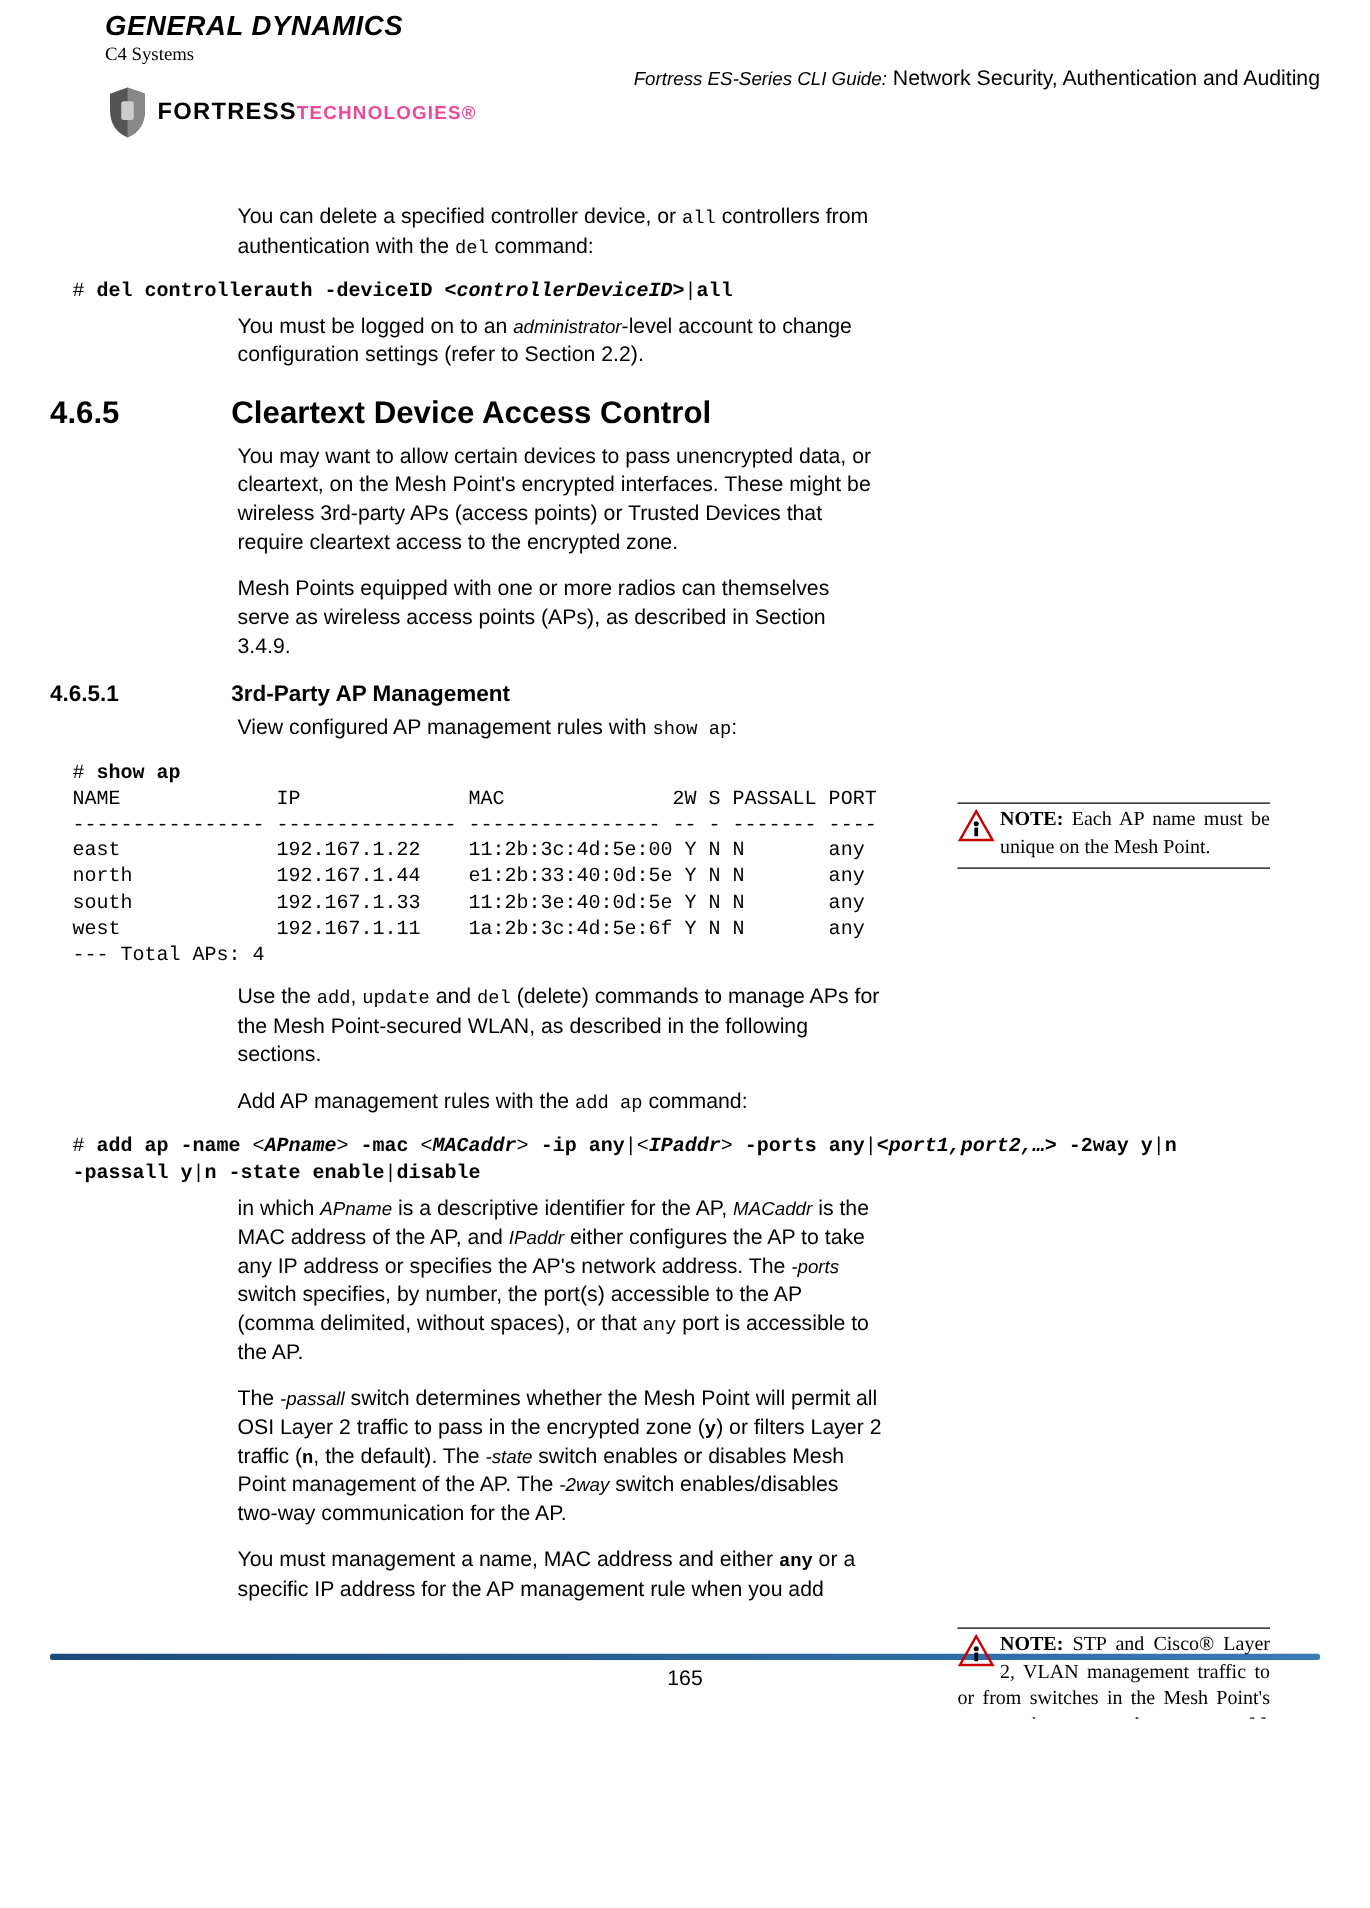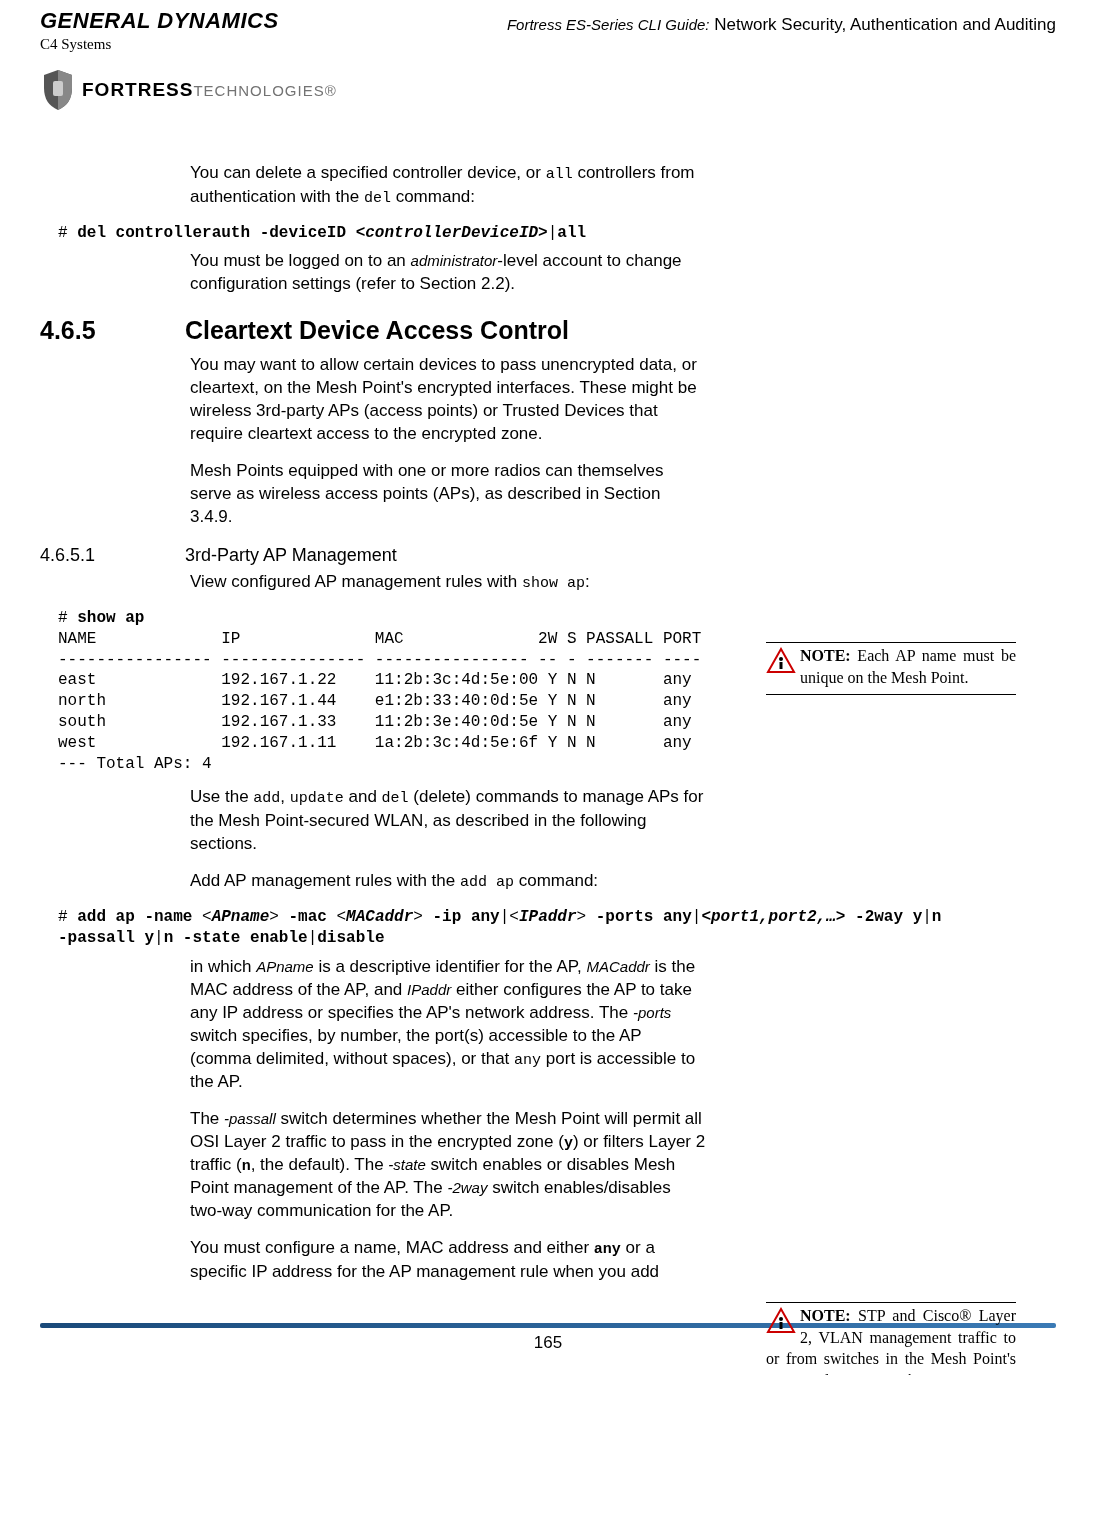--- a/index.html
+++ b/index.html
@@ -11,22 +11,23 @@
       color: #000;
       background: #fff;
       width: 1096px;
     }
     .page {
       padding: 10px 40px 20px 40px;
       position: relative;
     }
     .header {
       display: flex;
-      align-items: flex-start;
+      align-items: center;
       margin-bottom: 8px;
+      margin-left: 44px;
     }
     .logo-block {
       flex: 0 0 280px;
     }
     .gd-logo {
       font-family: Arial, sans-serif;
       font-weight: 900;
       font-style: italic;
       font-size: 22px;
       letter-spacing: 0.5px;
@@ -47,22 +48,22 @@
       height: 44px;
       position: relative;
       margin-right: 6px;
     }
     .ft-text {
       font-weight: 900;
       font-size: 19px;
       letter-spacing: 1px;
     }
     .ft-tech {
-      color: #737373;
-      font-weight: 400;
+      color: #ec4899;
+      font-weight: 700;
       font-size: 15px;
       letter-spacing: 1px;
     }
     .header-title {
       flex: 1;
       text-align: right;
       font-size: 17px;
       padding-top: 4px;
     }
     .header-title .italic {
@@ -101,21 +102,21 @@
       font-weight: bold;
       font-size: 25px;
       margin: 18px 0 6px 0;
     }
     h2.section .num {
       display: inline-block;
       width: 145px;
     }
     h3.subsection {
       font-family: Verdana, "Trebuchet MS", sans-serif;
-      font-weight: normal;
+      font-weight: bold;
       font-size: 18px;
       margin: 6px 0 4px 0;
     }
     h3.subsection .num {
       display: inline-block;
       width: 145px;
     }
     .cli-output {
       font-family: "Courier New", monospace;
       font-size: 16px;
@@ -264,21 +265,21 @@
       </span>
       <span class="label">NOTE:</span><span> STP and Cisco® Layer 2, VLAN management traffic to or from switches in the Mesh Point's encrypted zone </span><span class="italic-m bold" style="font-family:'Book Antiqua',serif;">requires</span><span class="mono"> -passall</span><span> to be enabled (</span><span class="mono bold">y</span><span>).</span>
       <hr class="sidenote-hr">
     </div>
 
     <div class="body-text">
       <span>The </span><span class="mono-i">-passall</span><span> switch determines whether the Mesh Point will permit all OSI Layer 2 traffic to pass in the encrypted zone (</span><span class="mono bold">y</span><span>) or filters Layer 2 traffic (</span><span class="mono bold">n</span><span>, the default). The </span><span class="mono-i">-state</span><span> switch enables or disables Mesh Point management of the AP. The </span><span class="mono-i">-2way</span><span> switch enables/disables two-way communication for the AP.</span>
     </div>
 
     <div class="body-text">
-      <span>You must configure a name, MAC address and either </span><span class="mono bold">any</span><span> or a specific IP address for the AP management rule when you add</span>
+      <span>You must management a name, MAC address and either </span><span class="mono bold">any</span><span> or a specific IP address for the AP management rule when you add</span>
     </div>
 
   </div>
 
   <div class="footer">
     <div class="footer-bar"></div>
     <div class="page-num">165</div>
   </div>
 </div>
 

